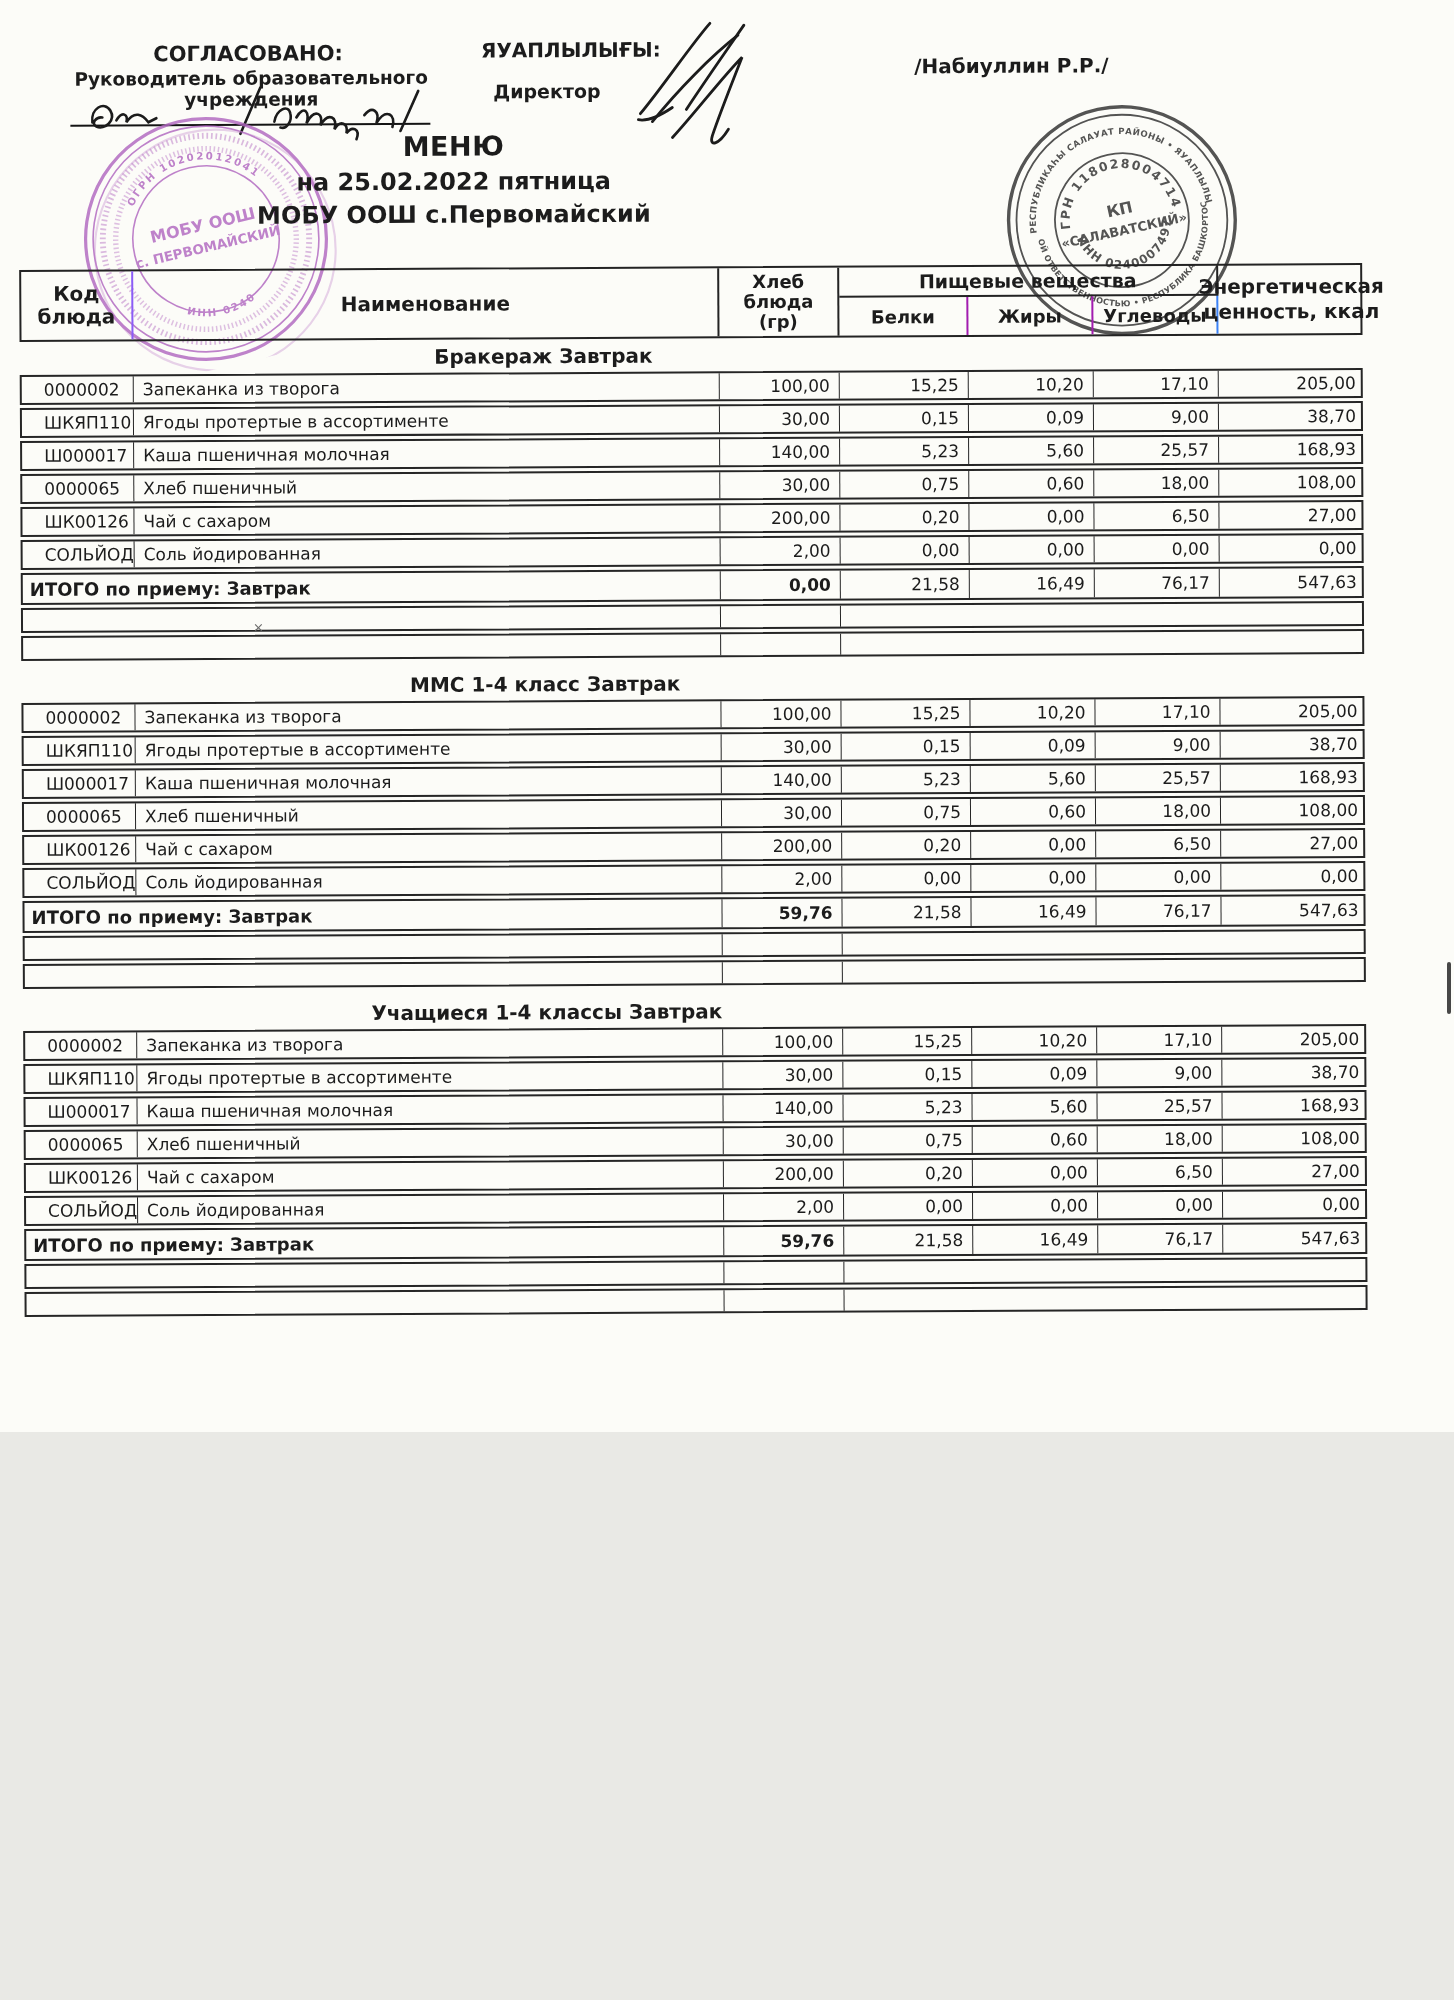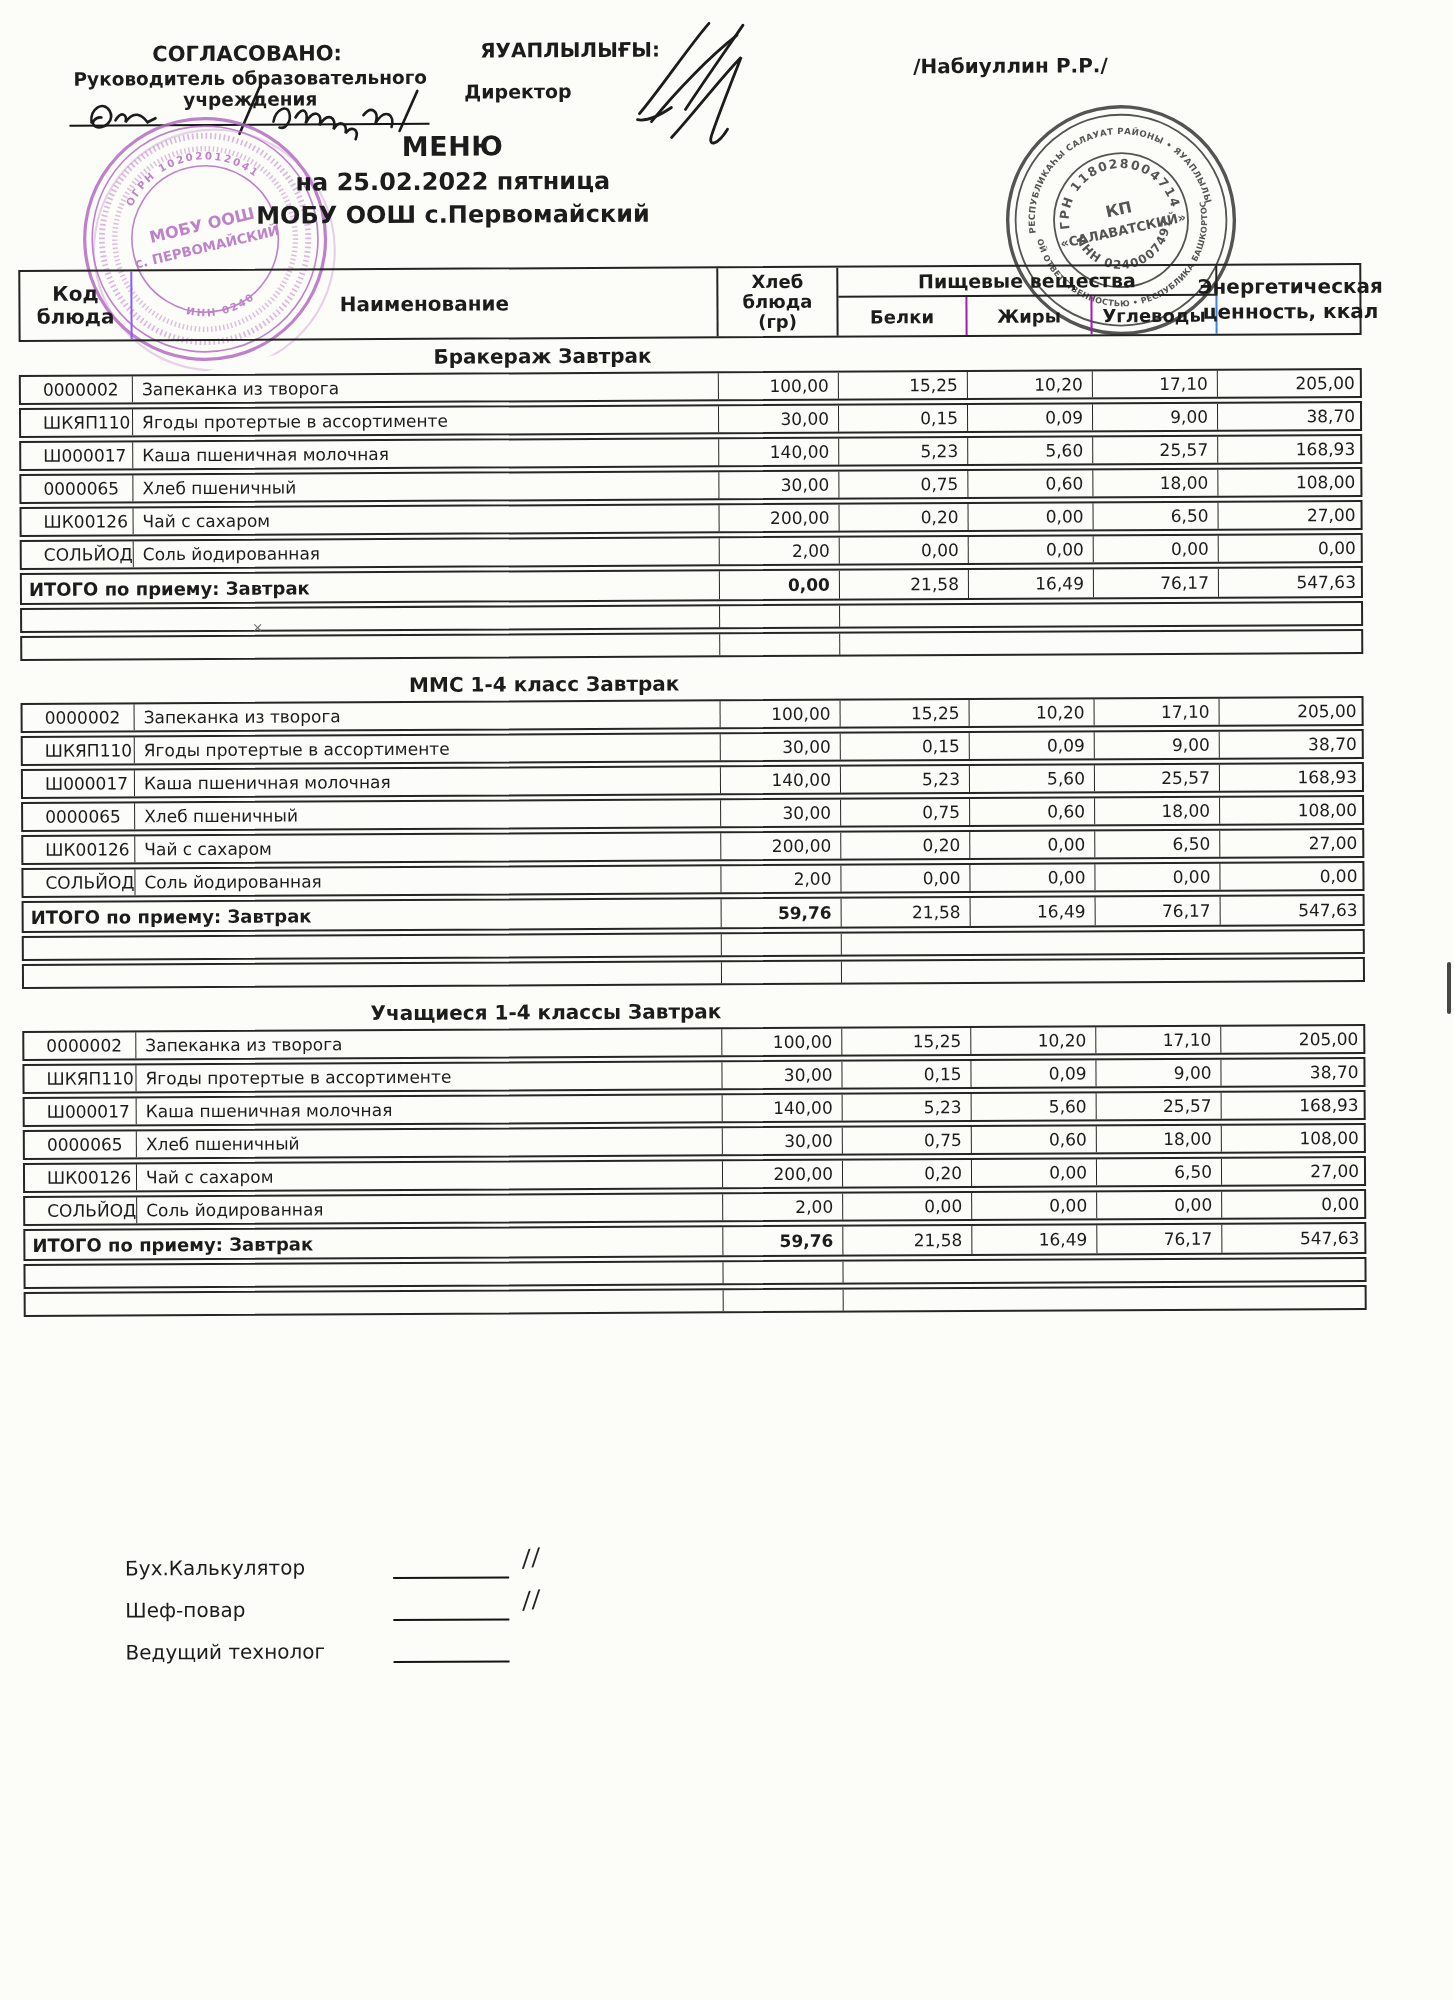--- a/index.html
+++ b/index.html
@@ -1,30 +1,30 @@
 <!DOCTYPE html>
 <html><head>
 <meta charset="utf-8">
 <style>
   * { margin:0; padding:0; box-sizing:border-box; }
   html,body { background:#e9e9e5; }
   body { font-family:"DejaVu Sans", sans-serif; color:#1c1c1c; }
   .page {
-    position:relative; width:1454px; height:2000px; margin:0 auto;
+    position:relative; width:1454px; height:1432px; margin:0 auto;
     background:#fcfcf8; overflow:hidden;
   }
   .tilt { position:absolute; inset:0; transform:rotate(-0.3deg); transform-origin:40% 30%; }
 
   
   .hdr-agreed-label { position:absolute; left:60px; top:40px; width:380px; text-align:center; font-weight:bold; font-size:21px; }
   .hdr-agreed-role  { position:absolute; left:38px; top:66px; width:430px; text-align:center; font-weight:bold; font-size:18.5px; }
   .sig-line-left { position:absolute; left:72px; top:96px; width:360px; height:28px; border-bottom:2.5px solid #141414; }
   .sig-scribble-left { position:absolute; left:66px; top:80px; }
   .hdr-approved-label { position:absolute; left:483px; top:38px; font-weight:bold; font-size:20px; }
-  .hdr-approved-role  { position:absolute; left:467px; top:80px; font-weight:bold; font-size:19px; }
+  .hdr-approved-role  { position:absolute; left:495px; top:80px; font-weight:bold; font-size:19px; }
   .hdr-approved-name  { position:absolute; left:916px; top:56px; font-weight:bold; font-size:20px; }
   .sig-scribble-right { position:absolute; left:628px; top:18px; }
 
   .doc-title { position:absolute; left:230px; top:130px; width:450px; text-align:center; }
   .doc-title .t1 { font-weight:bold; font-size:27px; letter-spacing:.5px; }
   .doc-title .t2 { font-weight:bold; font-size:24px; margin-top:6px; }
   .doc-title .t3 { font-weight:bold; font-size:24px; margin-top:5px; }
 
   .stamp-school { position:absolute; left:78px; top:108px; width:258px; height:258px; transform:rotate(-13deg); opacity:.82; }
   .stamp-company { position:absolute; left:1004px; top:104px; width:238px; height:238px; transform:rotate(-12deg); opacity:.88; }

